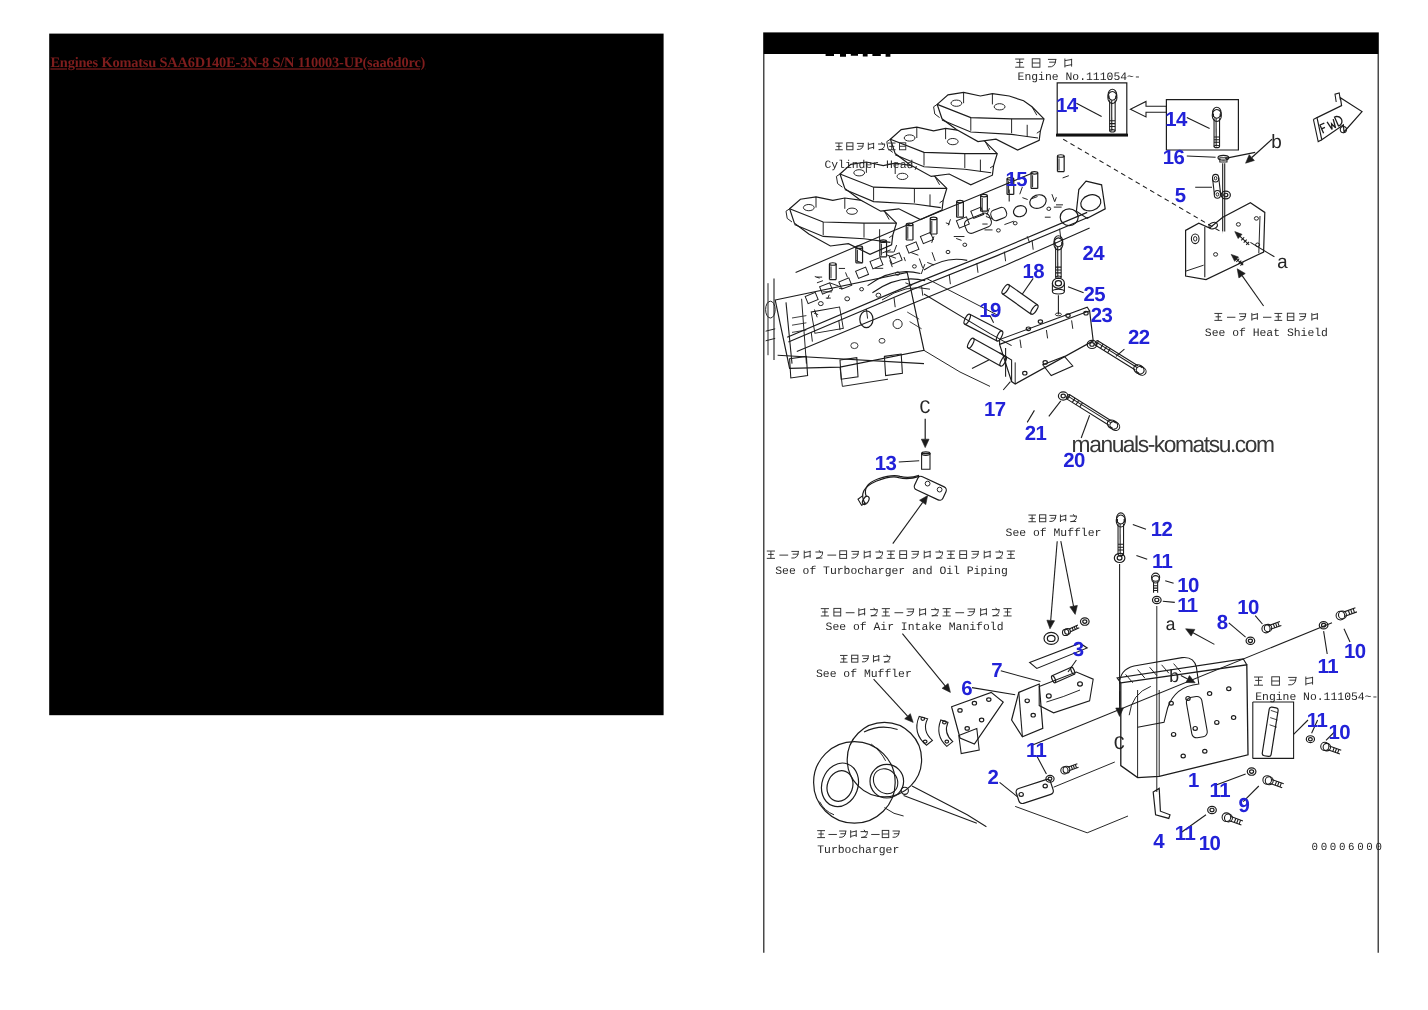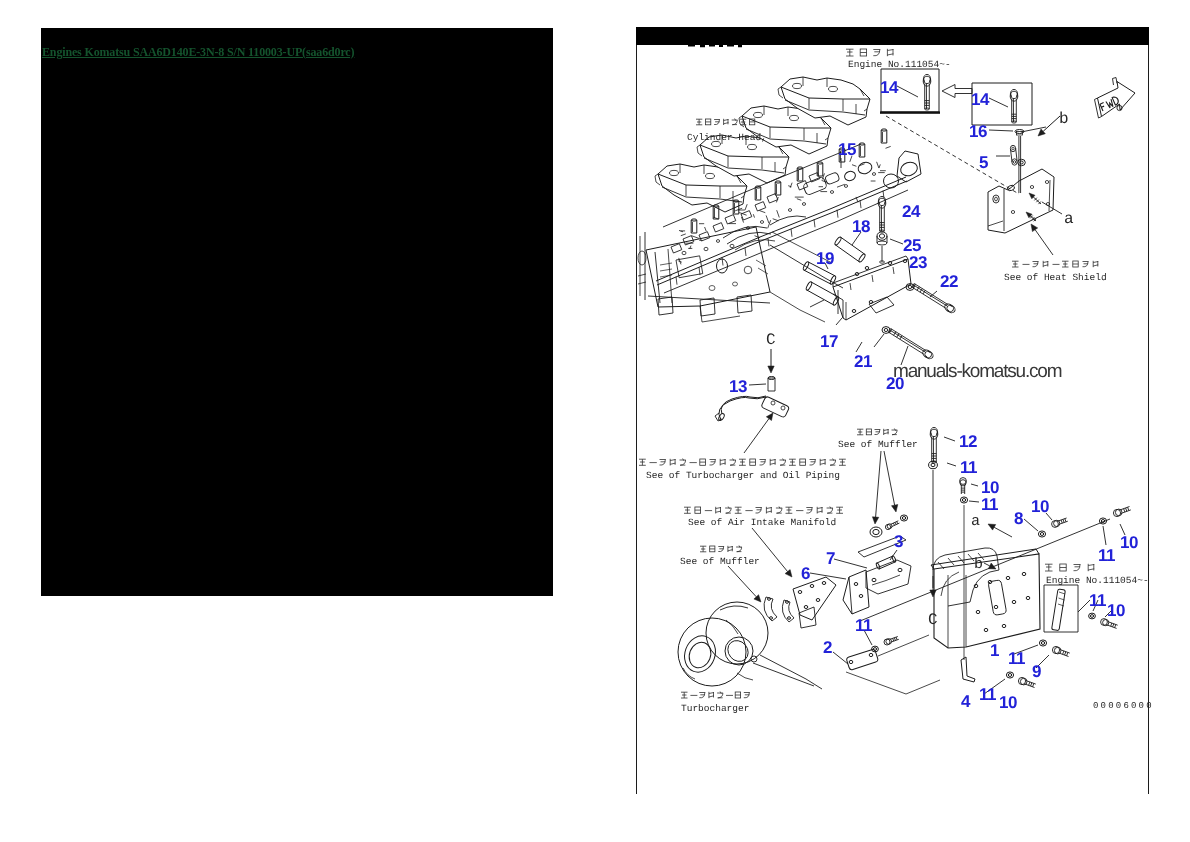--- a/index.html
+++ b/index.html
@@ -1,17 +1,17 @@
 <!DOCTYPE html>
 <html><head>
 <meta charset="utf-8">
 <style>
   html,body{margin:0;padding:0;width:1190px;height:842px;background:#ffffff;overflow:hidden;}
   #blackbox{position:absolute;left:41px;top:28px;width:512px;height:568px;background:#000000;}
-  #toplink{filter:brightness(1);position:absolute;left:42px;top:44.5px;letter-spacing:-0.15px;font-family:"Liberation Serif",serif;font-weight:bold;font-size:12px;color:#14532d;text-decoration:underline;white-space:nowrap;}
+  #toplink{filter:brightness(1);position:absolute;left:42px;top:44.5px;letter-spacing:-0.15px;font-family:"Liberation Serif",serif;font-weight:bold;font-size:12px;color:#7f1d1d;text-decoration:underline;white-space:nowrap;}
   svg{position:absolute;left:0;top:0;filter:brightness(1);}
   text{text-rendering:geometricPrecision;}
 </style>
 </head>
 <body>
 <div id="blackbox"></div>
 <div id="toplink">Engines Komatsu SAA6D140E-3N-8 S/N 110003-UP(saa6d0rc)</div>
 <svg width="1190" height="842" viewBox="0 0 1190 842">
 <rect x="636" y="27" width="513" height="18" fill="#000000"></rect>
 <line x1="636.5" y1="45.0" x2="636.5" y2="794.0" stroke="#1c1c1c" stroke-width="1.0"></line>

